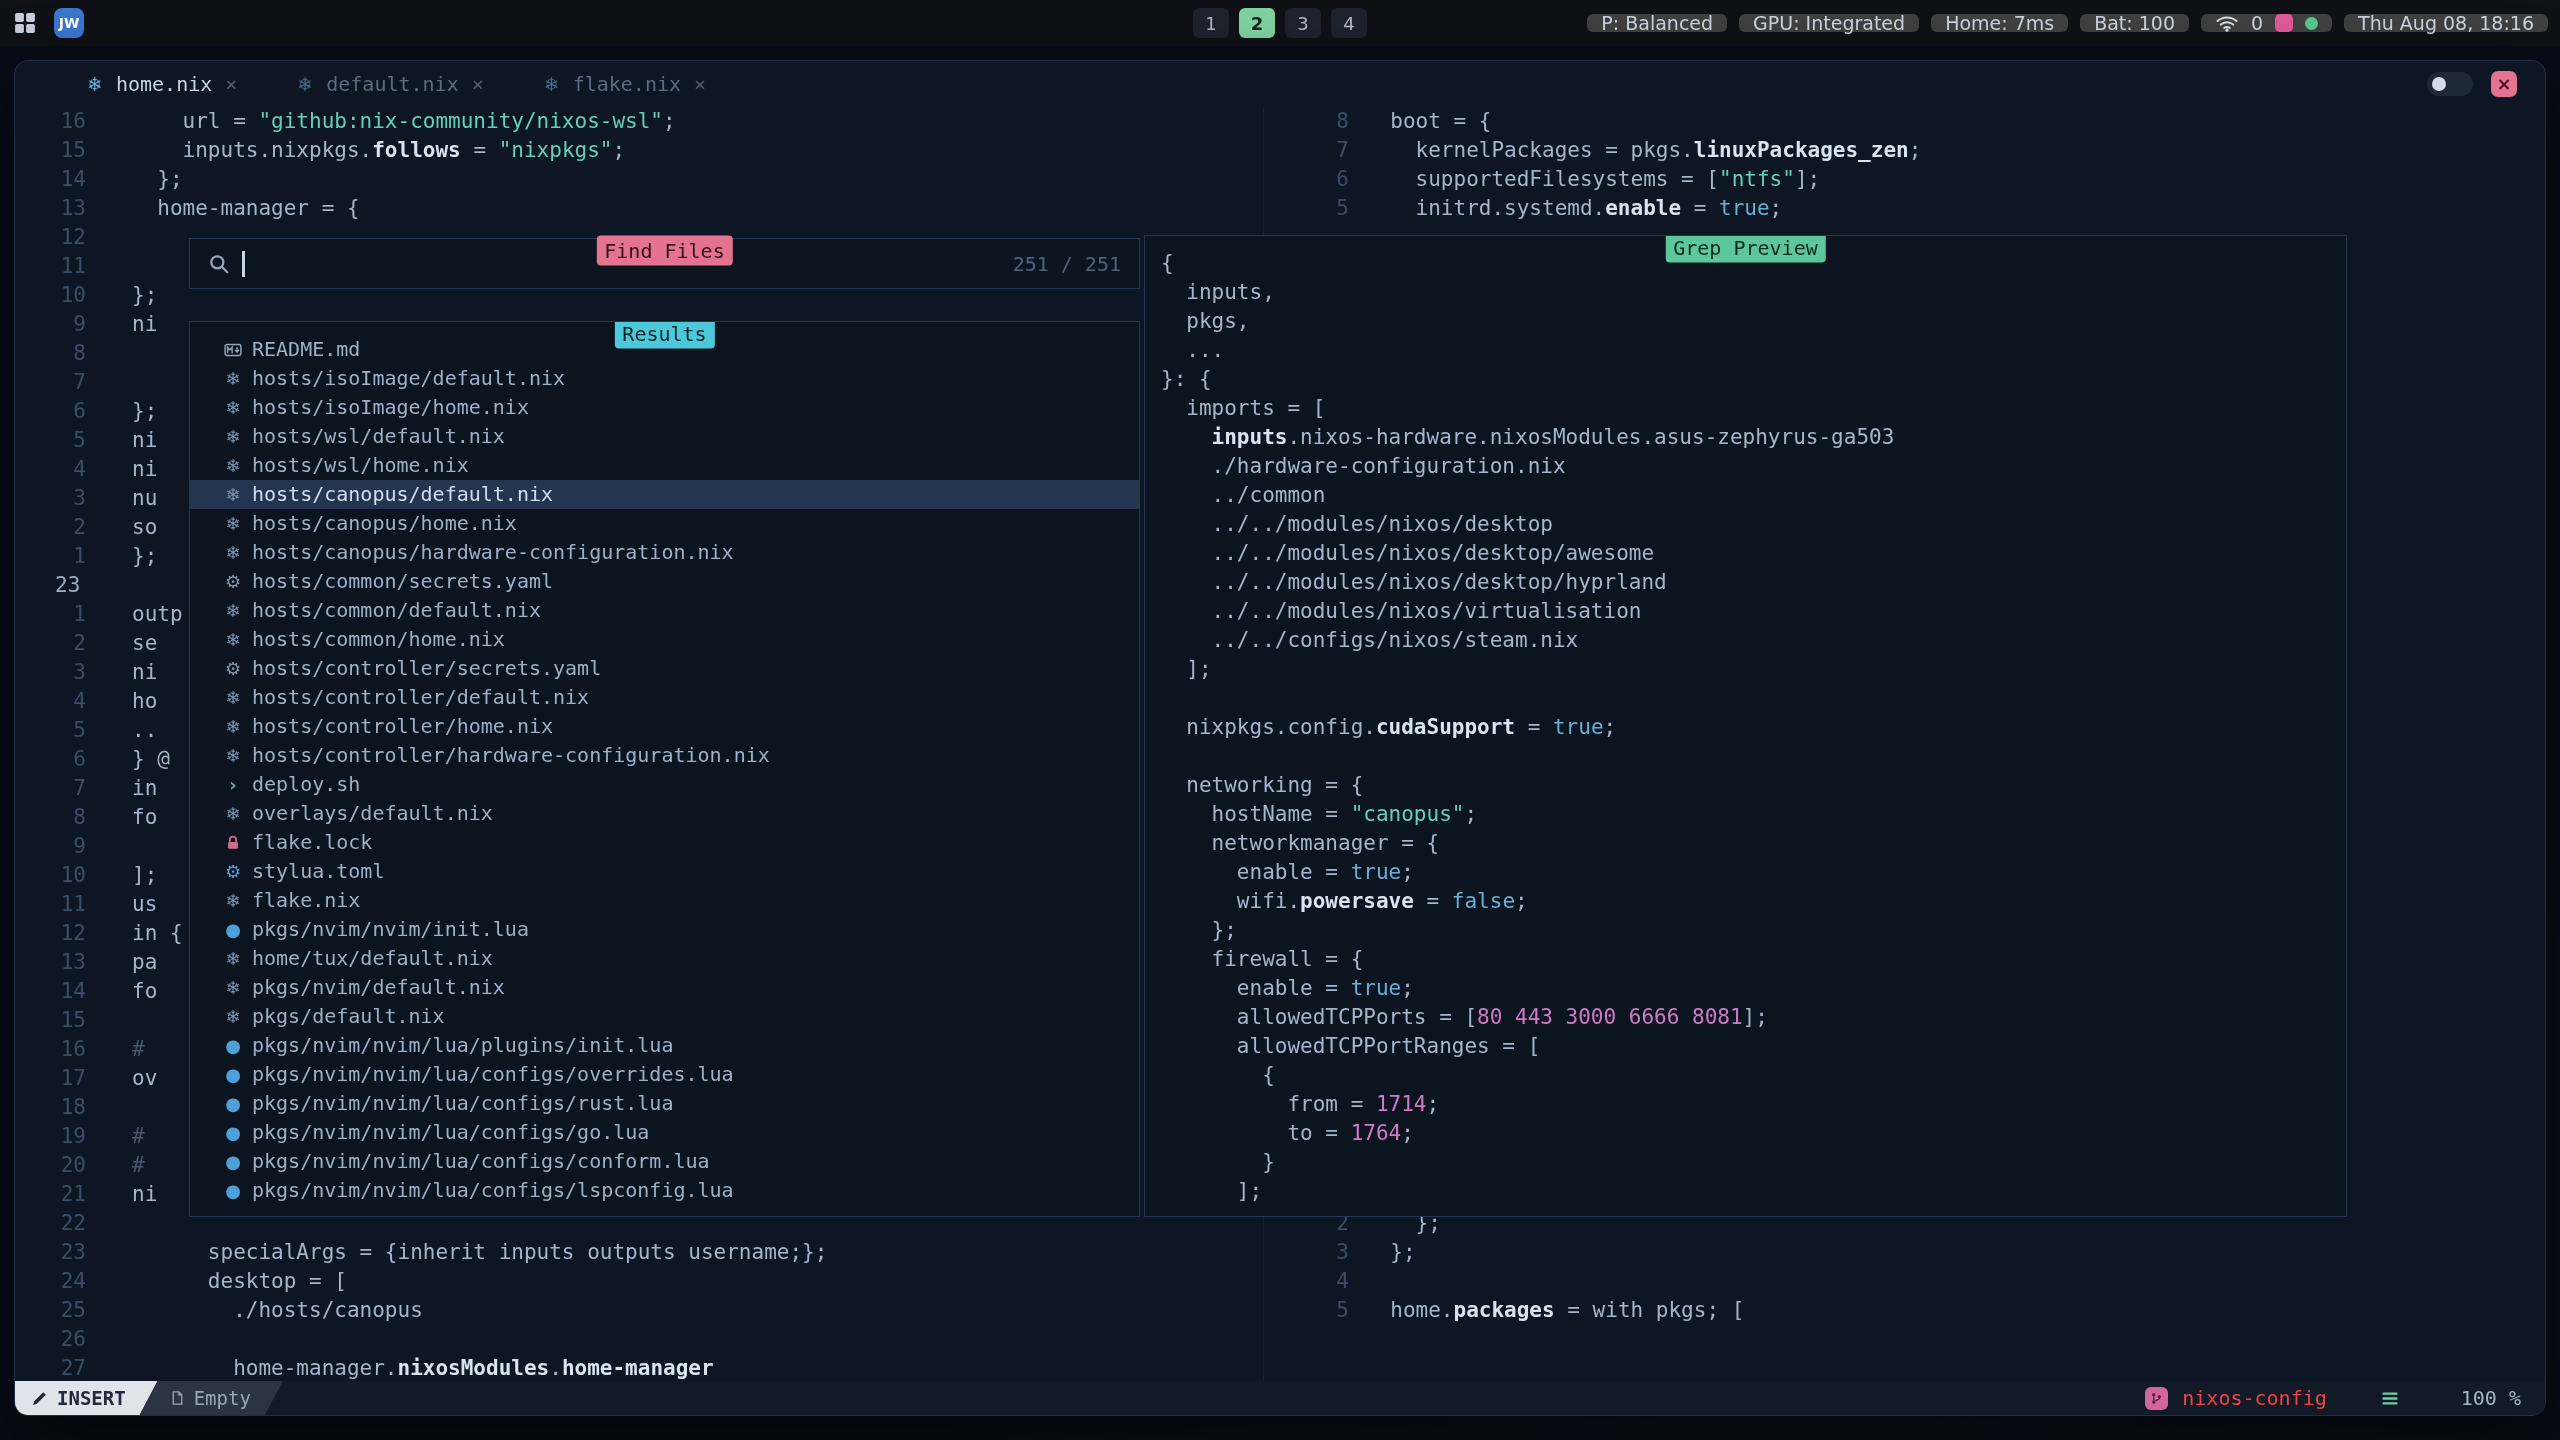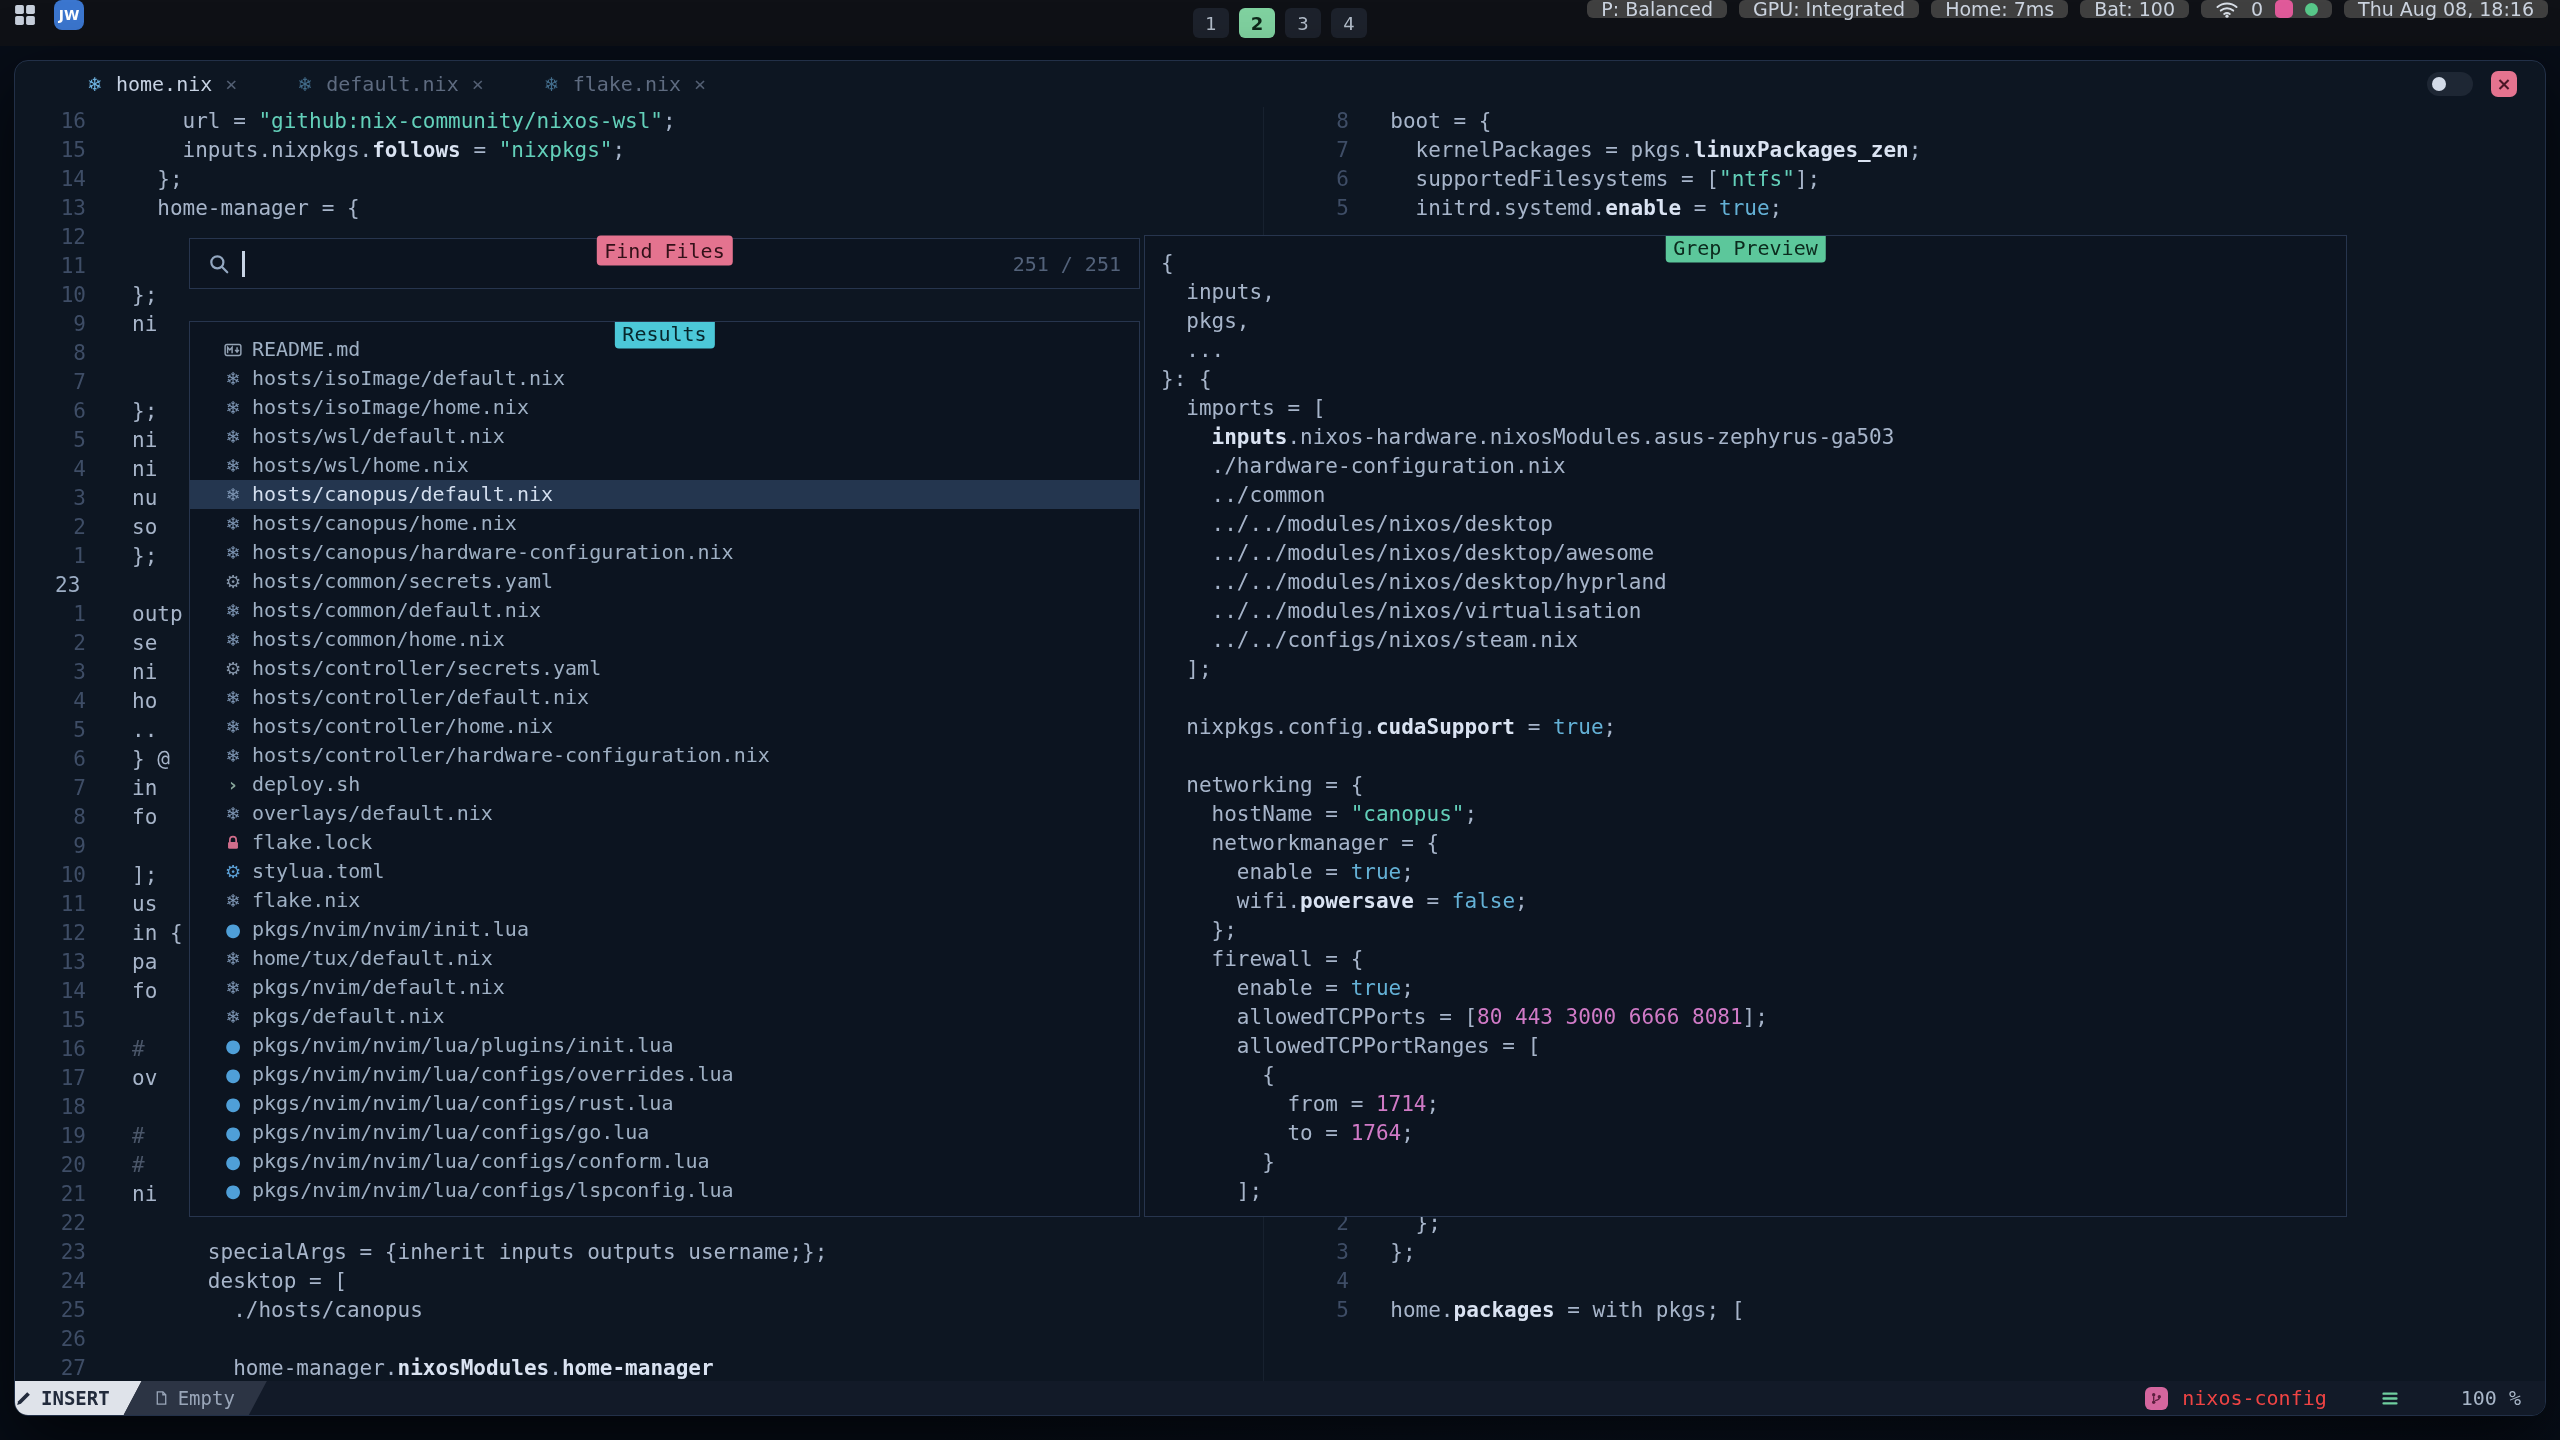--- a/index.html
+++ b/index.html
@@ -3,21 +3,21 @@
 <meta charset="utf-8">
 <style>
   html,body{margin:0;padding:0;width:2560px;height:1440px;overflow:hidden;background:#070d17;}
   *{box-sizing:border-box;}
   .screen{position:relative;width:2560px;height:1440px;
     background:radial-gradient(1500px 900px at 70% 80%, #0c1524 0%, #070d17 65%), #070d17;
     font-family:"DejaVu Sans", sans-serif;}
 
   
   .topbar{position:absolute;top:0;left:0;right:0;height:46px;background:#0f1116;
-    display:flex;align-items:flex-start;padding:0 12px;color:#cdd5e1;}
+    display:flex;align-items:center;padding:0 12px;color:#cdd5e1;}
   .tb-left{display:flex;align-items:center;gap:16px;}
   .launcher{width:26px;height:26px;display:flex;align-items:center;justify-content:center;color:#c7cfdb;cursor:pointer;}
   .appbadge{width:30px;height:30px;border-radius:8px;background:#3b76cf;color:#ffffff;
     font:bold 14px/30px "DejaVu Sans",sans-serif;text-align:center;cursor:pointer;}
   .tb-center{position:absolute;left:50%;top:50%;transform:translate(-50%,-50%);display:flex;gap:10px;}
   .ws{min-width:36px;height:30px;border-radius:6px;background:#1d222c;color:#b3bdca;
     display:flex;align-items:center;justify-content:center;font-size:18px;cursor:pointer;}
   .ws.active{background:var(--ws-active,#80d2a0);color:#0e2719;font-weight:bold;}
   .tb-right{margin-left:auto;display:flex;align-items:center;gap:12px;}
   .pill{background:#404040;border-radius:6px;height:18px;display:flex;align-items:center;
@@ -86,21 +86,21 @@
   .ic-nix{color:#7e96b4;}.ic-markdown{color:#93a2b4;}.ic-yaml{color:#8494a8;}
   .ic-shell{color:#88a79b;font-weight:bold;font-size:22px;}.ic-lock{color:#d16d8b;}
   .ic-toml{color:#5b9fd4;}.ic-lua{color:#4f9fd8;}
 
   .grep-preview{left:1129px;top:128px;width:1203px;height:982px;padding:13px 0 0 16px;overflow:hidden;}
 
   
   .statusline{position:absolute;left:0;right:0;bottom:0;height:34px;background:#121a28;
     display:flex;align-items:center;font-family:"DejaVu Sans Mono",monospace;}
   .seg-insert{height:100%;display:flex;align-items:center;gap:9px;background:#dfe3ea;color:#222b3c;
-    font-weight:bold;font-size:19px;padding:0 32px 0 0;
+    font-weight:bold;font-size:19px;padding:0 32px 0 16px;
     clip-path:polygon(0 0,100% 0,calc(100% - 18px) 100%,0 100%);}
   .seg-empty{height:100%;display:flex;align-items:center;gap:9px;background:#2c3444;color:#99a5b8;
     font-size:19px;padding:0 32px 0 30px;margin-left:-18px;
     clip-path:polygon(18px 0,100% 0,calc(100% - 18px) 100%,0 100%);}
   .sl-right{margin-left:auto;display:flex;align-items:center;gap:14px;padding-right:24px;}
   .repo-icon{width:23px;height:23px;border-radius:6px;background:#d4669e;display:flex;
     align-items:center;justify-content:center;color:#5c1f3f;}
   .repo-name{font-size:20px;color:#ef4444;}
   .prog-icon{color:#6fcf9f;display:flex;align-items:center;margin-left:40px;}
   .prog{font-size:20px;color:#a8b6c8;margin-left:48px;}

